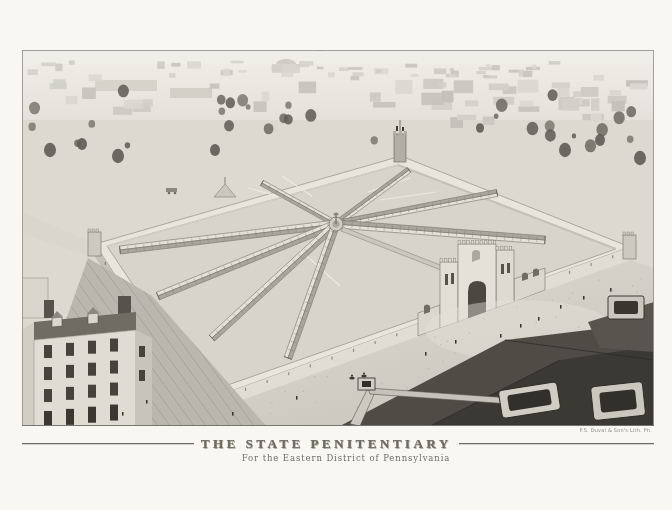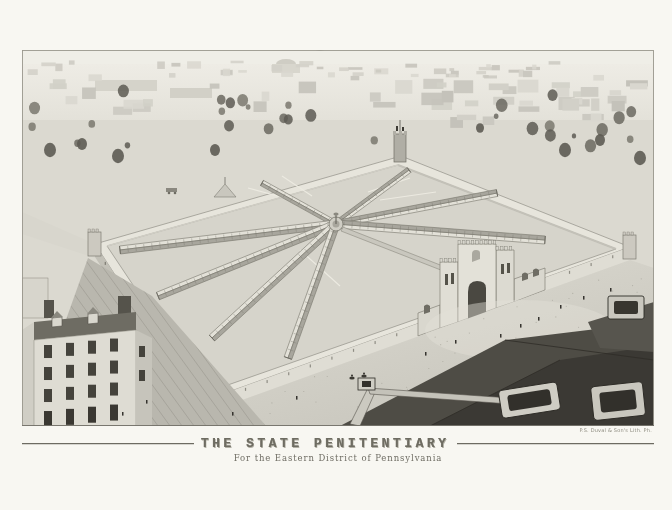--- a/index.html
+++ b/index.html
@@ -16,26 +16,26 @@
     color:#8d8b7f;letter-spacing:.2px;
   }
   .title-row{
     position:absolute;left:22px;top:437px;width:632px;
     display:flex;align-items:center;
   }
   .rule{height:0;border-top:1.6px solid #6d6b62;box-shadow:0 1px 0 rgba(109,107,98,.25);}
   .rule-left{width:172px;margin-right:7px;}
   .rule-right{flex:1;margin-left:7px;}
   .title{
-    font-family:Liberation Mono, monospace;font-weight:700;font-size:13px;line-height:13px;
+    font-family:Liberation Serif, serif;font-weight:700;font-size:13px;line-height:13px;
     letter-spacing:3.5px;color:#6e6c62;white-space:nowrap;
     text-shadow:.6px .6px 0 #b3b1a6, -.3px -.3px 0 #8f8d82;
   }
   .subtitle{
-    position:absolute;left:22px;top:453px;width:632px;text-align:center;
+    position:absolute;left:30px;top:453px;width:632px;text-align:center;
     font-family:"DejaVu Serif", serif;font-size:8.5px;color:#6f6d64;letter-spacing:.9px;
   }
 </style>
 </head>
 <body>
 
 <div class="page">
 
 <svg class="scene" viewBox="0 0 672 510" aria-hidden="true">
   <defs>

